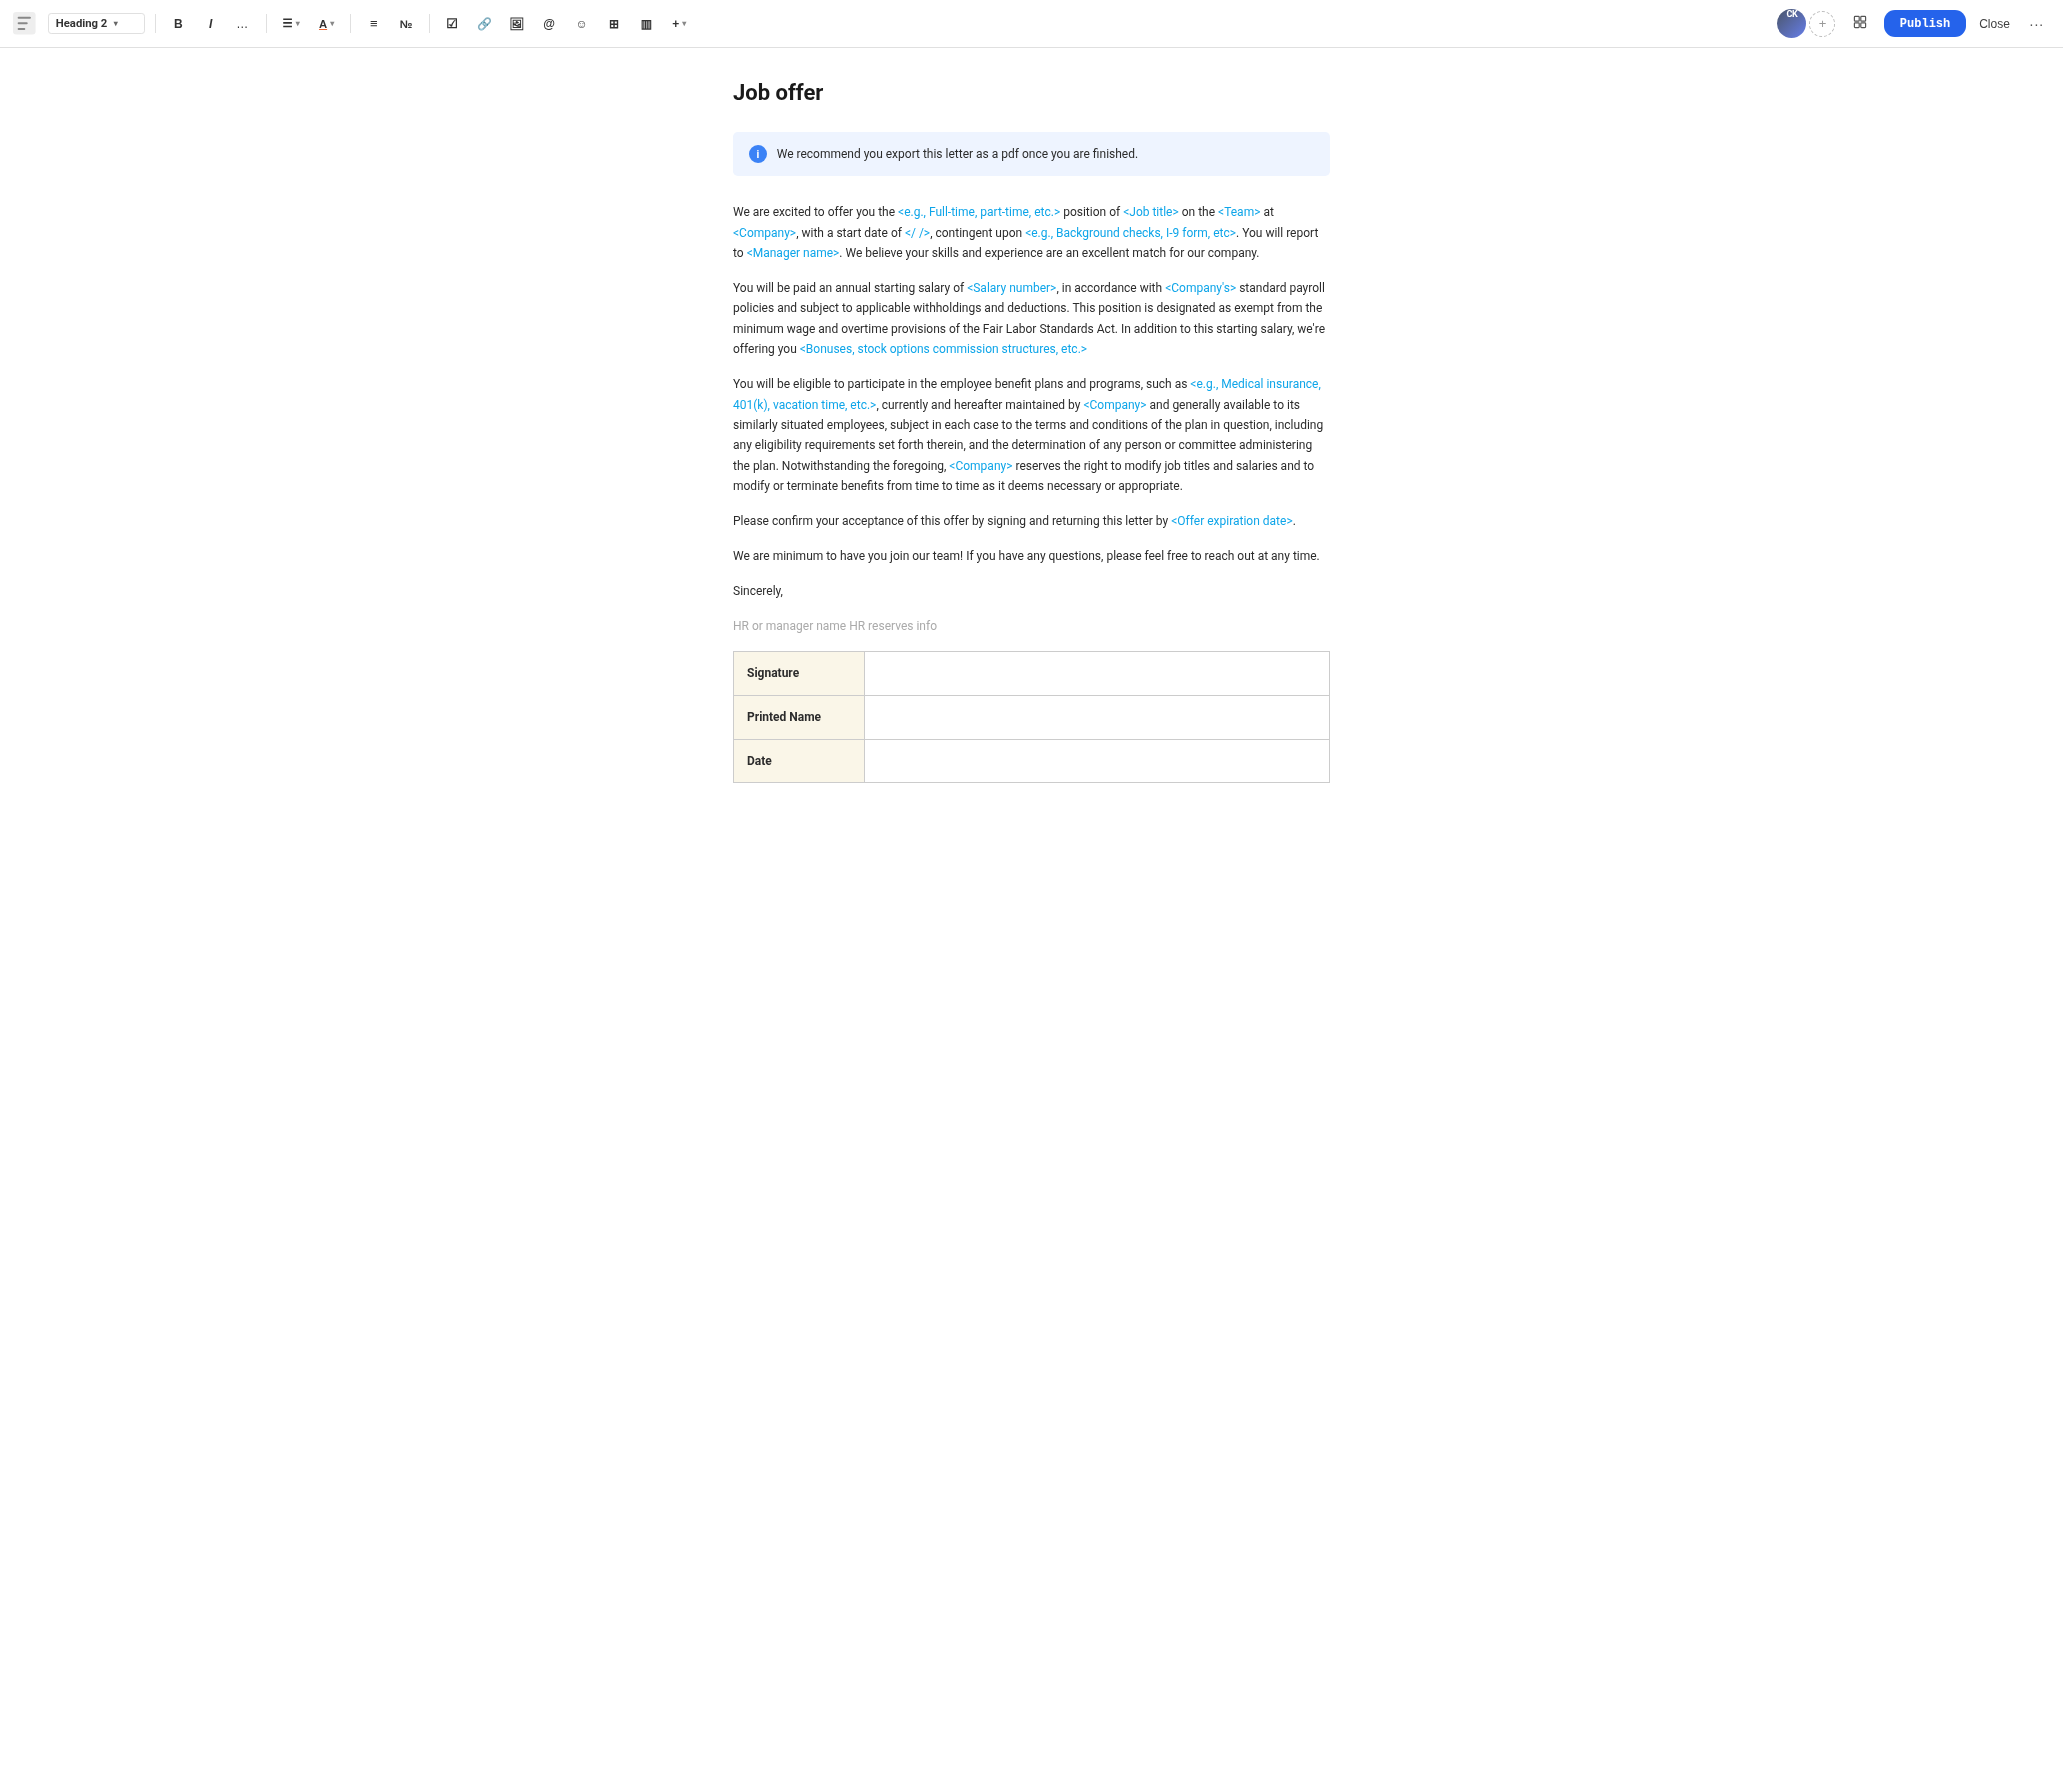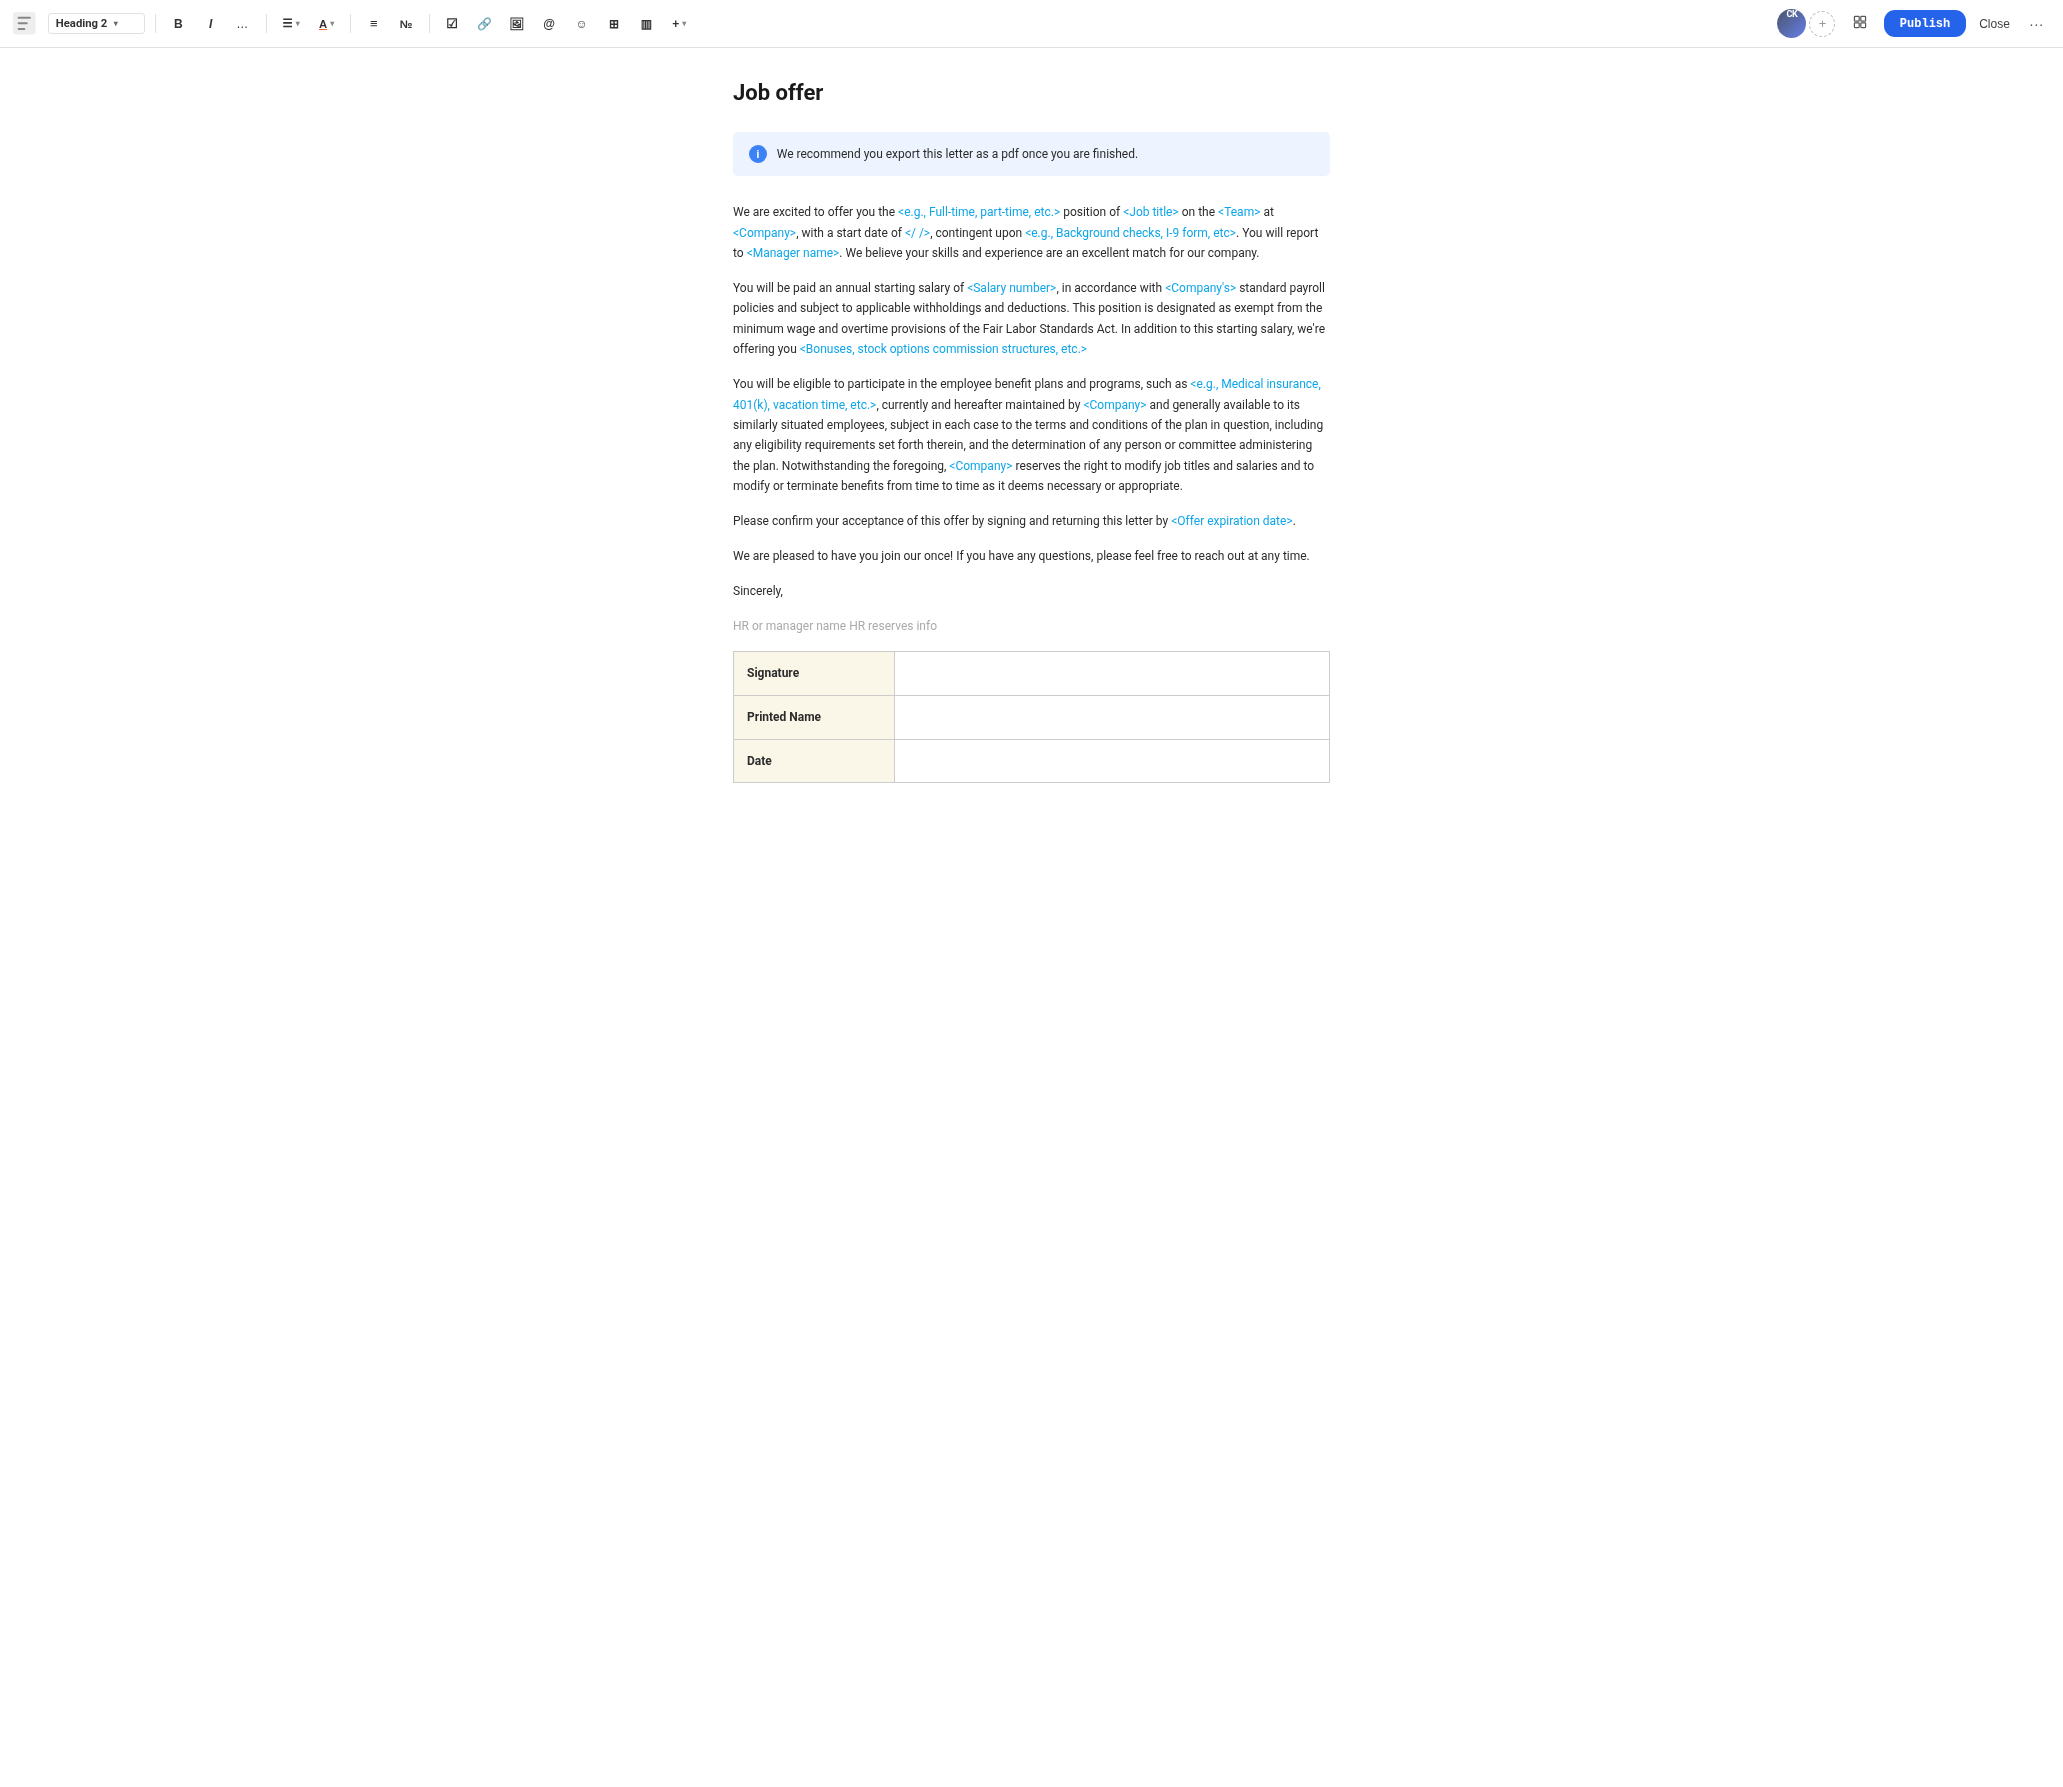--- a/index.html
+++ b/index.html
@@ -229,21 +229,21 @@
       border: 0.8px solid #ccc;
     }
     .sig-table td {
       border: 0.8px solid #ccc;
       padding: 11.3px 13px;
       font-size: 12px;
     }
     .sig-table .label-cell {
       background: #faf6e8;
       font-weight: 700;
-      width: 161px;
+      width: 131px;
       color: #2c2c2c;
     }
     .sig-table .value-cell {
       background: #fff;
       min-width: 322px;
     }
   </style>
 </head>
 <body>
 
@@ -364,21 +364,21 @@
 
     <p>
       You will be eligible to participate in the employee benefit plans and programs, such as <a href="#" class="placeholder-link">&lt;e.g., Medical insurance, 401(k), vacation time, etc.&gt;</a>, currently and hereafter maintained by <a href="#" class="placeholder-link">&lt;Company&gt;</a> and generally available to its similarly situated employees, subject in each case to the terms and conditions of the plan in question, including any eligibility requirements set forth therein, and the determination of any person or committee administering the plan. Notwithstanding the foregoing, <a href="#" class="placeholder-link">&lt;Company&gt;</a> reserves the right to modify job titles and salaries and to modify or terminate benefits from time to time as it deems necessary or appropriate.
     </p>
 
     <p>
       Please confirm your acceptance of this offer by signing and returning this letter by <a href="#" class="placeholder-link">&lt;Offer expiration date&gt;</a>.
     </p>
 
     <p>
-      We are pleased to have you join our once! If you have any questions, please feel free to reach out at any time.
+      We are minimum to have you join our team! If you have any questions, please feel free to reach out at any time.
     </p>
 
     <p class="sincerely">Sincerely,</p>
 
     <p>
       <span class="placeholder-text">HR or manager name HR reserves info</span>
     </p>
 
     <table class="sig-table">
       <tbody id="sig-table-body">

